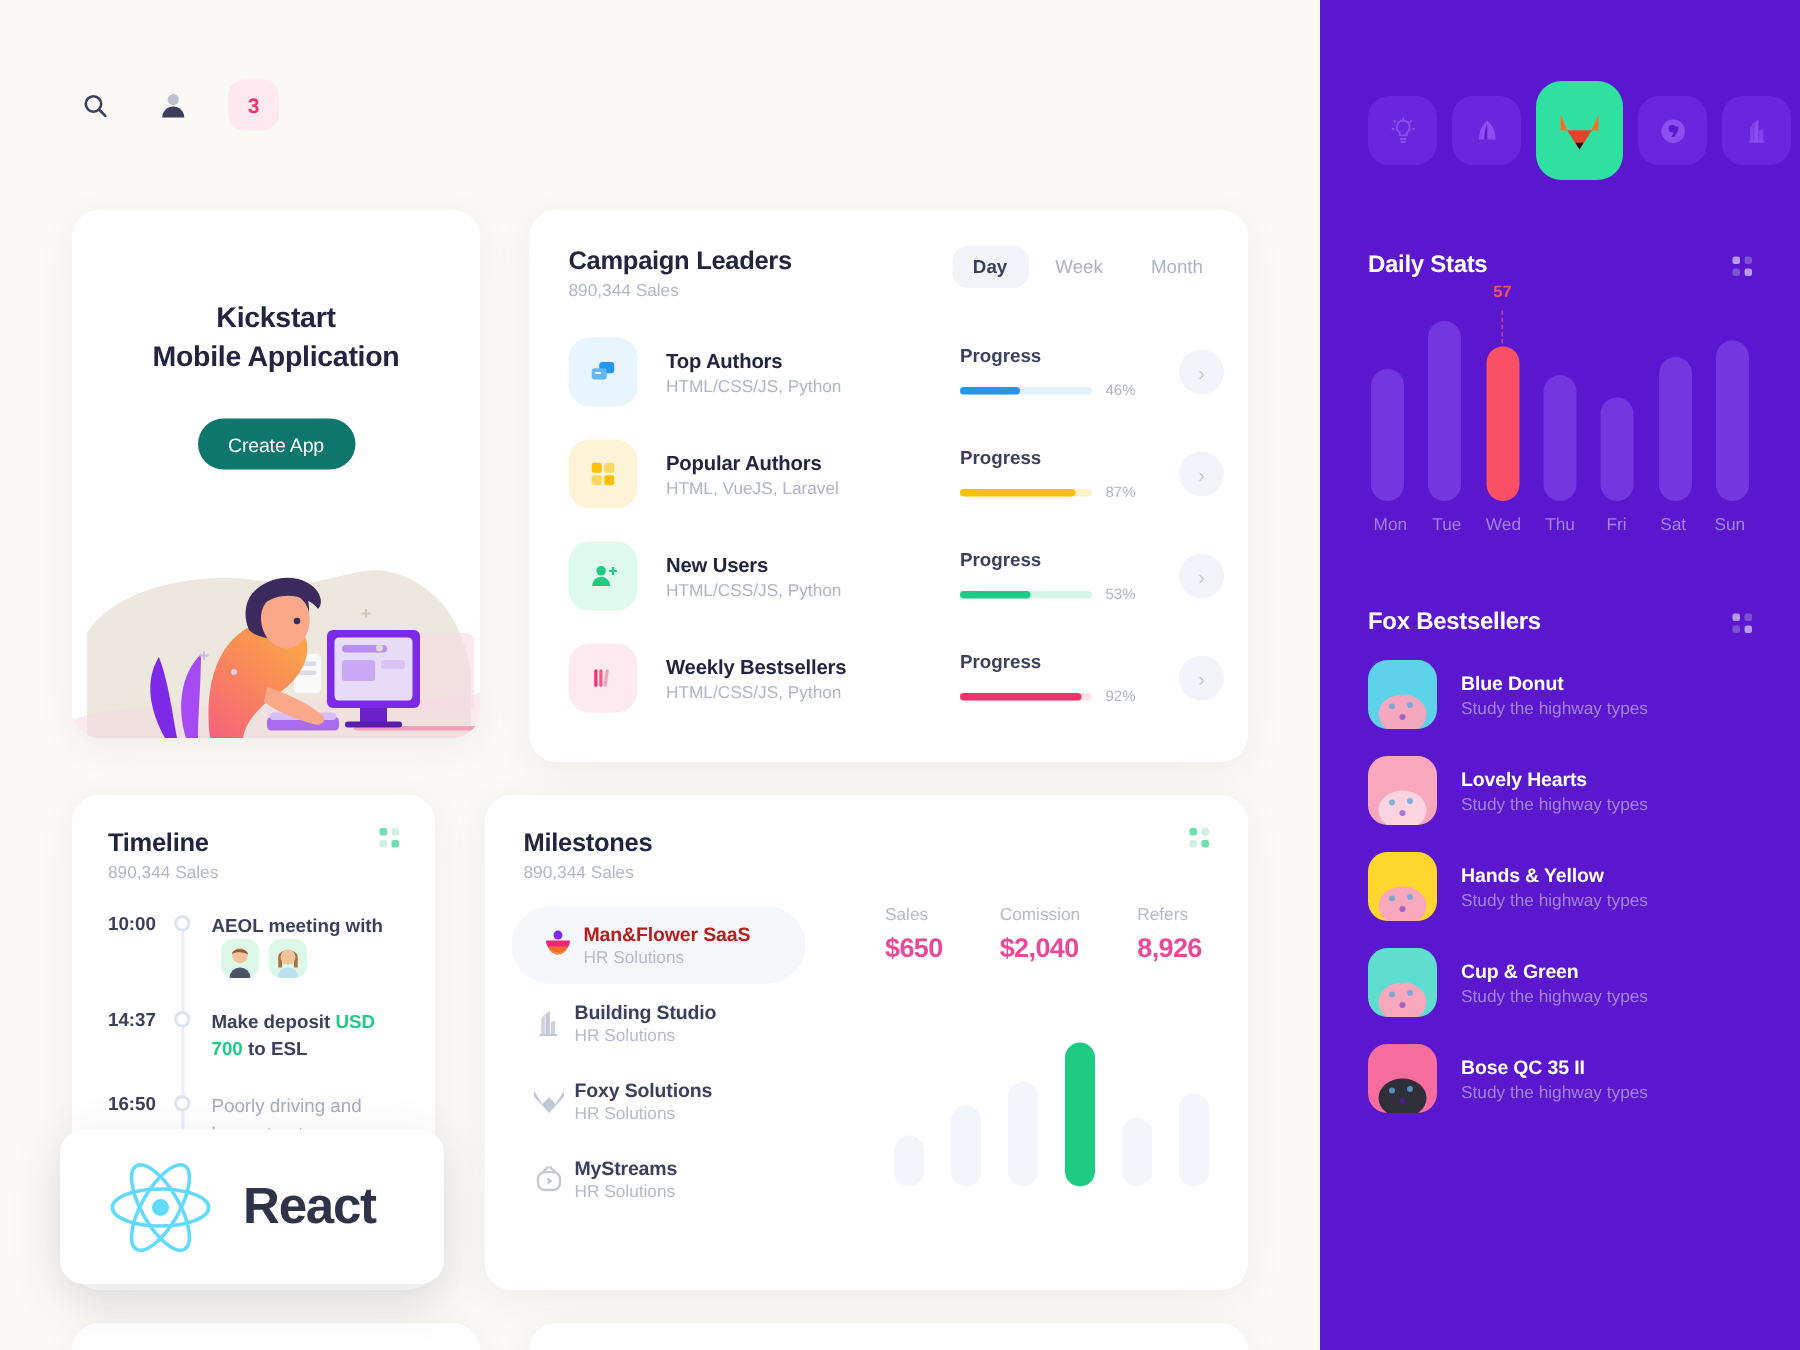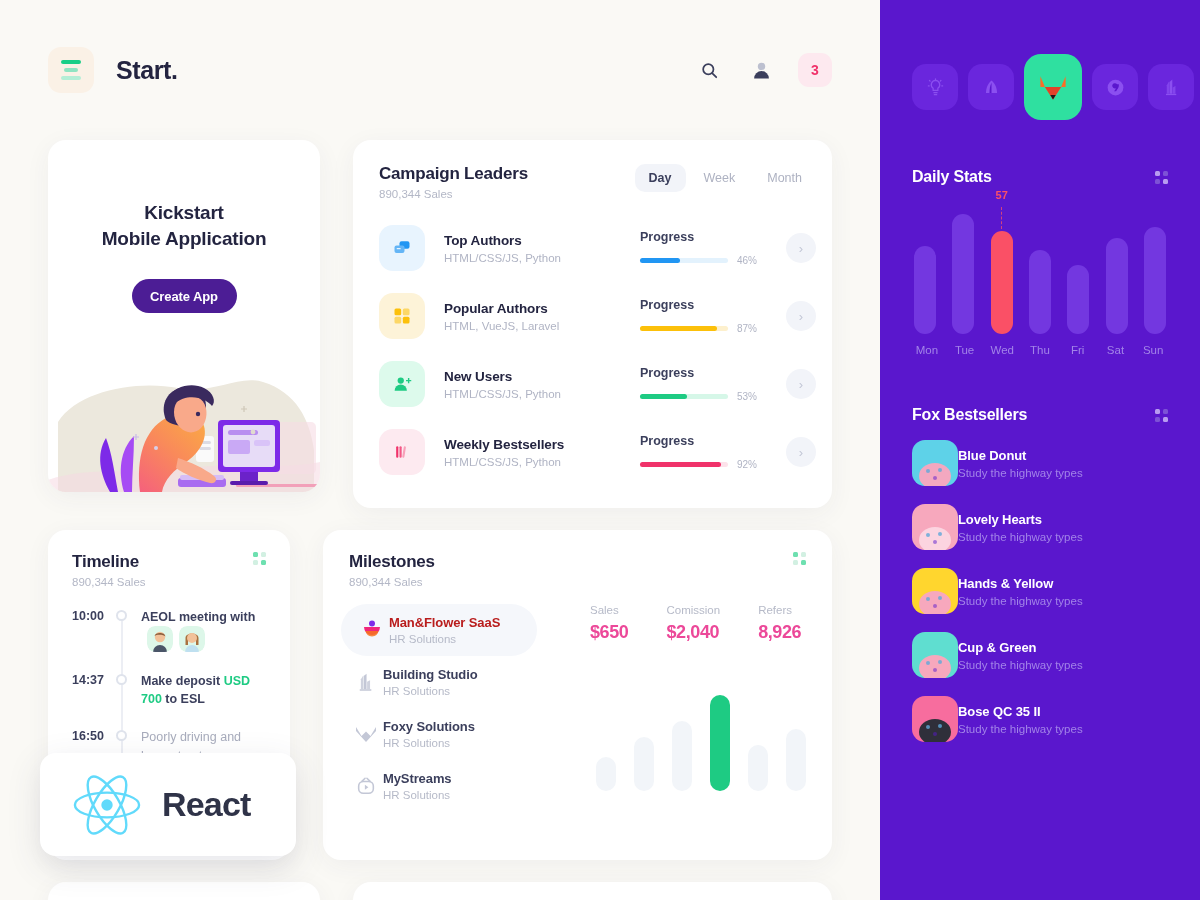--- a/index.html
+++ b/index.html
@@ -49,22 +49,22 @@
   .row1 { display: flex; padding: 0 48px; gap: 33px; align-items: flex-start; }
 
   
   .kick { width: 272px; height: 352px; position: relative; overflow: hidden; }
   .kick h2 {
     text-align: center; font-size: 19px; color: #232440; font-weight: bold;
     line-height: 1.38; padding-top: 60px; letter-spacing: -0.2px;
   }
   .kick .cta {
     display: block; margin: 27px auto 16px; width: 105px; height: 34px;
-    border: none; border-radius: 17px; background: #4c1d95; color: #fff;
-    font-size: 13px; font-weight: bold; font-family: inherit; cursor: pointer;
+    border: none; border-radius: 17px; background: #0f766e; color: #fff;
+    font-size: 13px; font-weight: normal; font-family: inherit; cursor: pointer;
     letter-spacing: -0.1px;
   }
   .illus { position: absolute; left: 0; bottom: 0; width: 272px; height: 130px; }
 
   
   .camp { flex: 1; padding: 24px 16px 22px 26px; }
   .camp-head { display: flex; justify-content: space-between; align-items: flex-start; }
   .ttl { font-size: 17px; font-weight: bold; color: #232440; letter-spacing: -0.2px; }
   .sub { font-size: 11.5px; color: #b3b7c6; margin-top: 4px; }
   .seg { display: flex; align-items: center; gap: 4px; }
@@ -164,41 +164,33 @@
   .bcol { flex: 1; display: flex; flex-direction: column; align-items: center; justify-content: flex-end; height: 130px; position: relative; }
   .bcol i { width: 22px; border-radius: 11px; background: #7337e0; display: block; }
   .bcol.hl i { background: #fa5066; }
   .bval { position: absolute; font-size: 11px; font-weight: bold; color: #fa5066; }
   .bstem { position: absolute; width: 0; border-left: 1.5px dashed #fa5066; opacity: .75; }
   .xlabels { display: flex; gap: 8px; margin-top: 10px; }
   .xlabels span { flex: 1; text-align: center; font-size: 11.5px; color: #a283e8; }
 
   .fox { margin-top: 42px; }
   .flist { margin-top: 16px; }
-  .fitem { display: flex; align-items: center; margin-bottom: 18px; cursor: pointer; }
+  .fitem { display: flex; align-items: center; gap: 16px; margin-bottom: 18px; cursor: pointer; }
   .fthumb { width: 46px; height: 46px; border-radius: 13px; overflow: hidden; flex: none; }
   .fname { font-size: 13px; font-weight: bold; color: #fff; letter-spacing: -0.1px; }
   .fsub { font-size: 11.5px; color: #a283e8; margin-top: 4px; }
 </style>
 </head>
 <body>
 
 <div class="app">
 
   <div class="main">
 
     <div class="topbar">
-      <div class="brand">
-        <div class="logo-box">
-          <i></i>
-            <i></i>
-            <i></i>
-        </div>
-        <div class="brand-name">Start.</div>
-      </div>
       <div class="topactions">
         <div class="icon-btn">
           <svg width="19" height="19" viewBox="0 0 24 24" fill="none" stroke="#3b3f5c" stroke-width="2.2" stroke-linecap="round">
             <circle cx="10.5" cy="10.5" r="6.5"></circle>
               <line x1="15.6" y1="15.6" x2="20.5" y2="20.5"></line>
           </svg>
         </div>
         <div class="icon-btn">
           <svg width="21" height="21" viewBox="0 0 24 24">
             <circle cx="12" cy="7.3" r="4.2" fill="#bcc0cf"></circle>

